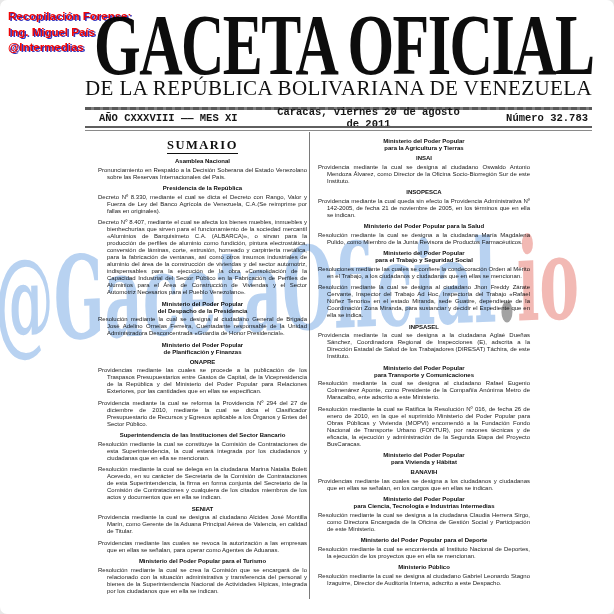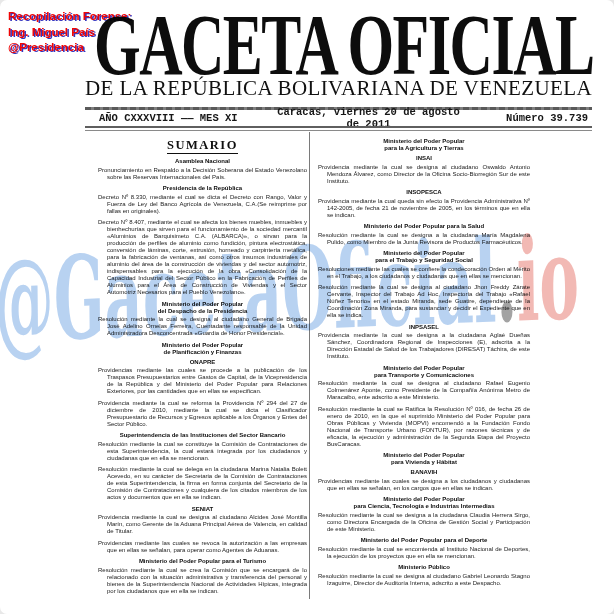--- a/index.html
+++ b/index.html
@@ -63,21 +63,21 @@
 
 <div class="page">
 
   <div class="masthead-title">GACETA OFICIAL</div>
   <div class="masthead-subtitle">DE LA REPÚBLICA BOLIVARIANA DE VENEZUELA</div>
 
   <div class="rule-top"></div>
   <div class="issue-bar">
     <span class="issue-left">AÑO CXXXVIII —— MES XI</span>
     <span class="issue-center">Caracas, viernes 20 de agosto de 2011</span>
-    <span class="issue-right">Número 39.739</span>
+    <span class="issue-right">Número 32.783</span>
   </div>
   <div class="rule-double"></div>
 
   <div class="columns">
     <div class="col col-left" id="col-left">
       <div class="summary-title">
         <span>SUMARIO</span>
       </div>
     <div class="heading">Asamblea Nacional</div>
         <div class="para">Pronunciamiento en Respaldo a la Decisión Soberana del Estado Venezolano sobre las Reservas Internacionales del País.</div>
@@ -131,20 +131,20 @@
         <div class="heading">Ministerio del Poder Popular para el Deporte</div>
         <div class="para">Resolución mediante la cual se encomienda al Instituto Nacional de Deportes, la ejecución de los proyectos que en ella se mencionan.</div>
         <div class="heading">Ministerio Público</div>
         <div class="para">Resolución mediante la cual se designa al ciudadano Gabriel Leonardo Stagno Izaguirre, Director de Auditoría Interna, adscrito a este Despacho.</div>
       </div>
   </div>
 
   <div class="annotation">
     <div>Recopilación Forense:</div>
     <div>Ing. Miguel País</div>
-    <div>@Presidencia</div>
+    <div>@Intermedias</div>
   </div>
 
   <div class="watermark">
     <span id="wm-handle" style="color: rgb(169, 200, 238);">@GacetaOficial</span><span id="wm-dot" style="color: rgb(143, 143, 143);">.</span><span id="wm-tld" style="color: rgb(240, 170, 164);">io</span>
   </div>
 
 </div>
 
 </body></html>

